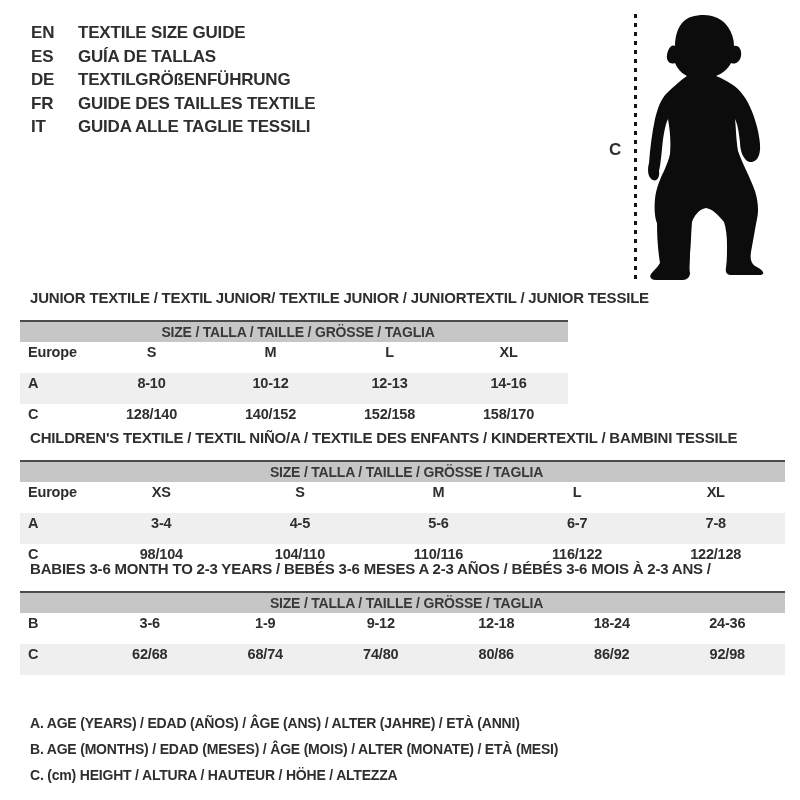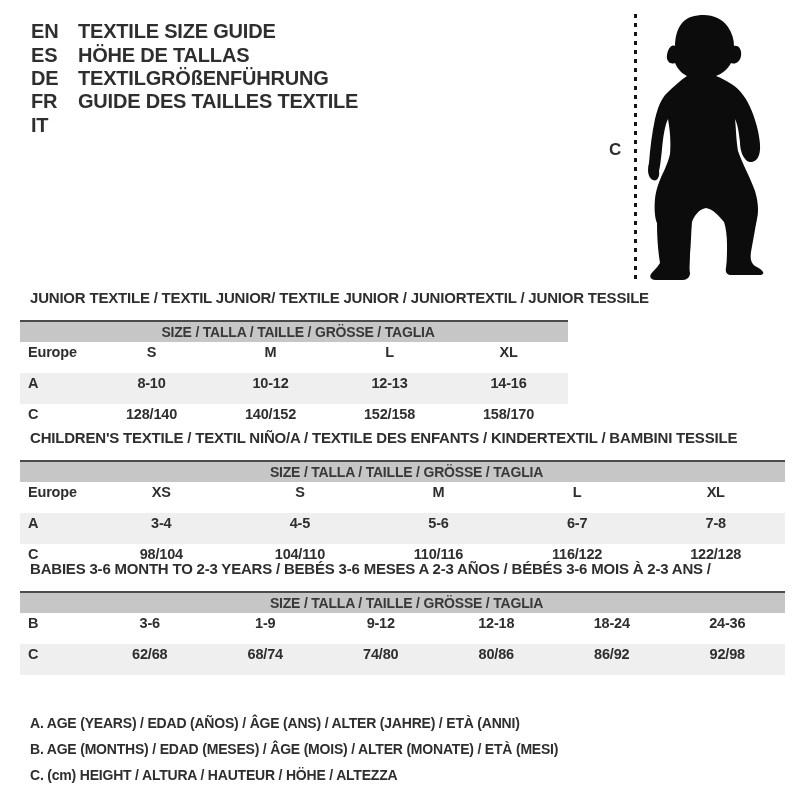--- a/index.html
+++ b/index.html
@@ -6,21 +6,21 @@
   body{
     width:800px;height:800px;position:relative;background:#ffffff;
     font-family:"Liberation Sans","DejaVu Sans",sans-serif;
     font-weight:bold;color:#2e2e2e;overflow:hidden;
     letter-spacing:-0.2px;
   }
   .sheet{position:absolute;inset:0;}
 
   
   .languages{position:absolute;left:31px;top:20px;}
-  .lang-row{display:flex;height:23.4px;align-items:center;font-size:20px;}
+  .lang-row{display:flex;height:23.4px;align-items:flex-end;font-size:17px;}
   .lang-code{width:47px;flex:0 0 47px;}
   .lang-title{white-space:nowrap;}
 
   
   .figure-label{position:absolute;left:609px;top:140px;font-size:17px;}
   .dotted-line{
     position:absolute;left:634px;top:14px;width:3px;height:267px;
     background-image:repeating-linear-gradient(to bottom,#151515 0 4px,transparent 4px 9px);
   }
   .silhouette{position:absolute;left:643px;top:13px;width:125px;height:273px;}
@@ -52,32 +52,33 @@
 
 <main class="sheet">
 
   <section class="languages">
     <div class="lang-row">
       <span class="lang-code">EN</span>
       <span class="lang-title">TEXTILE SIZE GUIDE</span>
     </div>
     <div class="lang-row">
       <span class="lang-code">ES</span>
-      <span class="lang-title">HÖHE DE TALLAS</span>
+      <span class="lang-title">GUÍA DE TALLAS</span>
     </div>
     <div class="lang-row">
       <span class="lang-code">DE</span>
       <span class="lang-title">TEXTILGRÖßENFÜHRUNG</span>
     </div>
     <div class="lang-row">
       <span class="lang-code">FR</span>
       <span class="lang-title">GUIDE DES TAILLES TEXTILE</span>
     </div>
     <div class="lang-row">
       <span class="lang-code">IT</span>
+      <span class="lang-title">GUIDA ALLE TAGLIE TESSILI</span>
     </div>
   </section>
 
   <span class="figure-label">C</span>
   <div class="dotted-line"></div>
   <svg class="silhouette" viewBox="0 0 125 273" xmlns="http://www.w3.org/2000/svg" preserveAspectRatio="none">
     <path fill="#0c0c0c" d="M61,2
       C70,2 80,6 85,14 C89,20 91,26 91,33
       C96,32 99,37 98,43 C97,49 92,52 88,50
       C85,56 79,61 73,63

